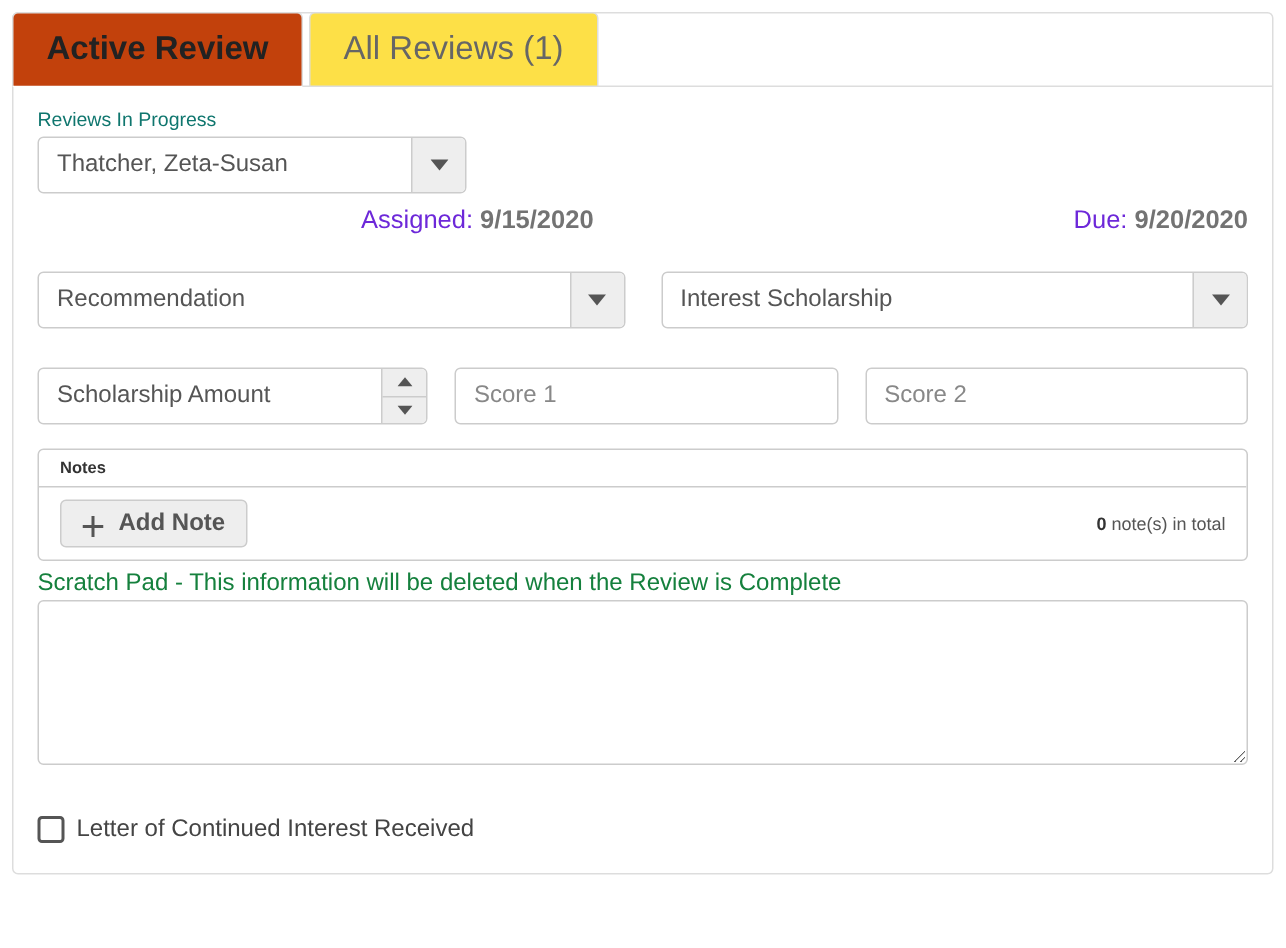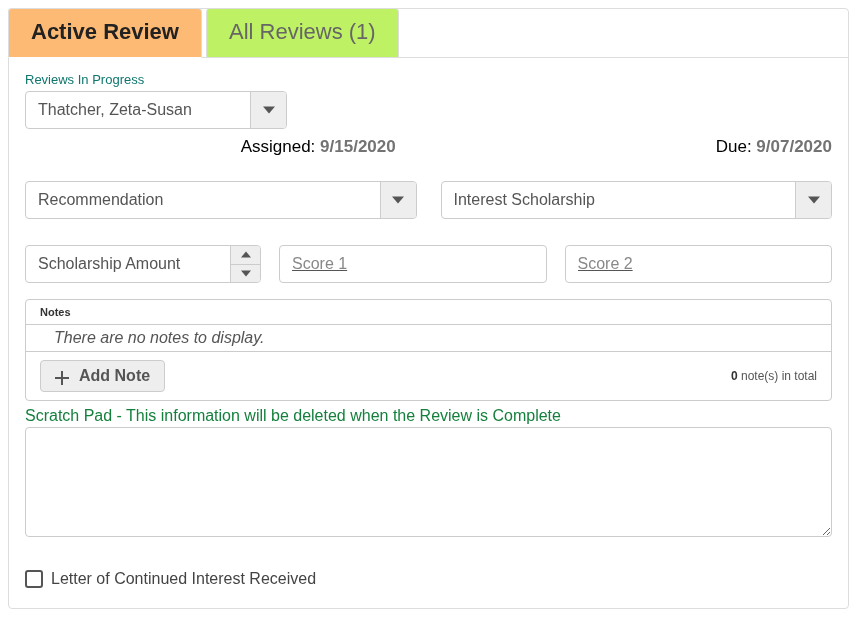--- a/index.html
+++ b/index.html
@@ -21,29 +21,29 @@
   .tabs {
     display: flex;
     margin-top: -1px;
     margin-left: -1px;
   }
   .tab {
     border: 1px solid #ddd;
     border-top-left-radius: 4px;
     border-top-right-radius: 4px;
     padding: 10px 22px 12px 22px;
-    background: #bef264;
+    background: #fde047;
     color: #555;
     font-size: 22px;
     cursor: pointer;
     margin-right: 4px;
     position: relative;
   }
   .tab.active {
-    background: #fdba74;
+    background: #c2410c;
     color: #222;
     font-weight: 600;
     border-bottom: 1px solid #fff;
     z-index: 2;
   }
   .tab.inactive {
     font-weight: 400;
     color: #666;
   }
   .tab-body {
@@ -79,33 +79,33 @@
   .dropdown .dd-btn {
     width: 36px;
     height: 100%;
     background: #eee;
     border-left: 1px solid #ccc;
     display: flex;
     align-items: center;
     justify-content: center;
   }
   .dropdown .dd-btn svg { width: 12px; height: 12px; fill: #555; }
-  .dd-small { width: 262px; }
+  .dd-small { width: 286px; }
   
   .meta-row {
     display: flex;
     justify-content: flex-end;
     align-items: baseline;
     margin: 8px 0 24px 0;
     gap: 320px;
     color: #333;
     font-size: 17px;
   }
   .meta-row .pair { white-space: nowrap; }
-  .meta-row .label { color: #000000; }
+  .meta-row .label { color: #6d28d9; }
   .meta-row .value { font-weight: 700; color: #737373; }
   
   .two-col {
     display: flex;
     gap: 24px;
     margin-bottom: 26px;
     justify-content: flex-end;
   }
   .two-col .dropdown { flex: 1; }
   
@@ -113,21 +113,21 @@
     display: flex;
     gap: 18px;
     margin-bottom: 16px;
   }
   .num-input {
     display: flex;
     border: 1px solid #ccc;
     border-radius: 4px;
     height: 38px;
     overflow: hidden;
-    width: 236px;
+    width: 260px;
     background: #fff;
   }
   .num-input .ni-text {
     flex: 1;
     padding: 0 12px;
     color: #555;
     font-size: 16px;
     display: flex;
     align-items: center;
   }
@@ -148,21 +148,20 @@
   .num-input .ni-steps svg { width: 10px; height: 7px; fill: #555; }
   .text-input {
     flex: 1;
     border: 1px solid #ccc;
     border-radius: 4px;
     height: 38px;
     padding: 0 12px;
     font-size: 16px;
     color: #555;
     outline: none;
-    text-decoration: underline;
   }
   .text-input::placeholder { color: #888; }
   
   .notes {
     border: 1px solid #ccc;
     border-radius: 4px;
     overflow: hidden;
     margin-bottom: 6px;
   }
   .notes .head {
@@ -259,21 +258,21 @@
             <path d="M0 0 L10 0 L5 6 Z"></path>
           </svg>
       </div>
     </div>
 
     <div class="meta-row">
       <span class="pair">
         <span class="label">Assigned: </span><span class="value">9/15/2020</span>
       </span>
       <span class="pair">
-        <span class="label">Due: </span><span class="value">9/07/2020</span>
+        <span class="label">Due: </span><span class="value">9/20/2020</span>
       </span>
     </div>
 
     <div class="two-col">
       <div class="dropdown">
         <div class="dd-text">Recommendation</div>
         <div class="dd-btn">
           <svg viewBox="0 0 10 6">
               <path d="M0 0 L10 0 L5 6 Z"></path>
             </svg>
@@ -304,21 +303,20 @@
               </svg>
           </div>
         </div>
       </div>
       <input class="text-input" type="text" placeholder="Score 1" style="">
       <input class="text-input" type="text" placeholder="Score 2" style="">
     </div>
 
     <div class="notes">
       <div class="head">Notes</div>
-      <div class="empty">There are no notes to display.</div>
       <div class="footer">
         <button class="add-note-btn" type="button">
           <svg viewBox="0 0 14 14">
               <path d="M6 0h2v6h6v2H8v6H6V8H0V6h6z"></path>
             </svg>
           <span>Add Note</span>
         </button>
         <span class="note-count">
           <span class="bold">0</span><span> note(s) in total</span>
         </span>

